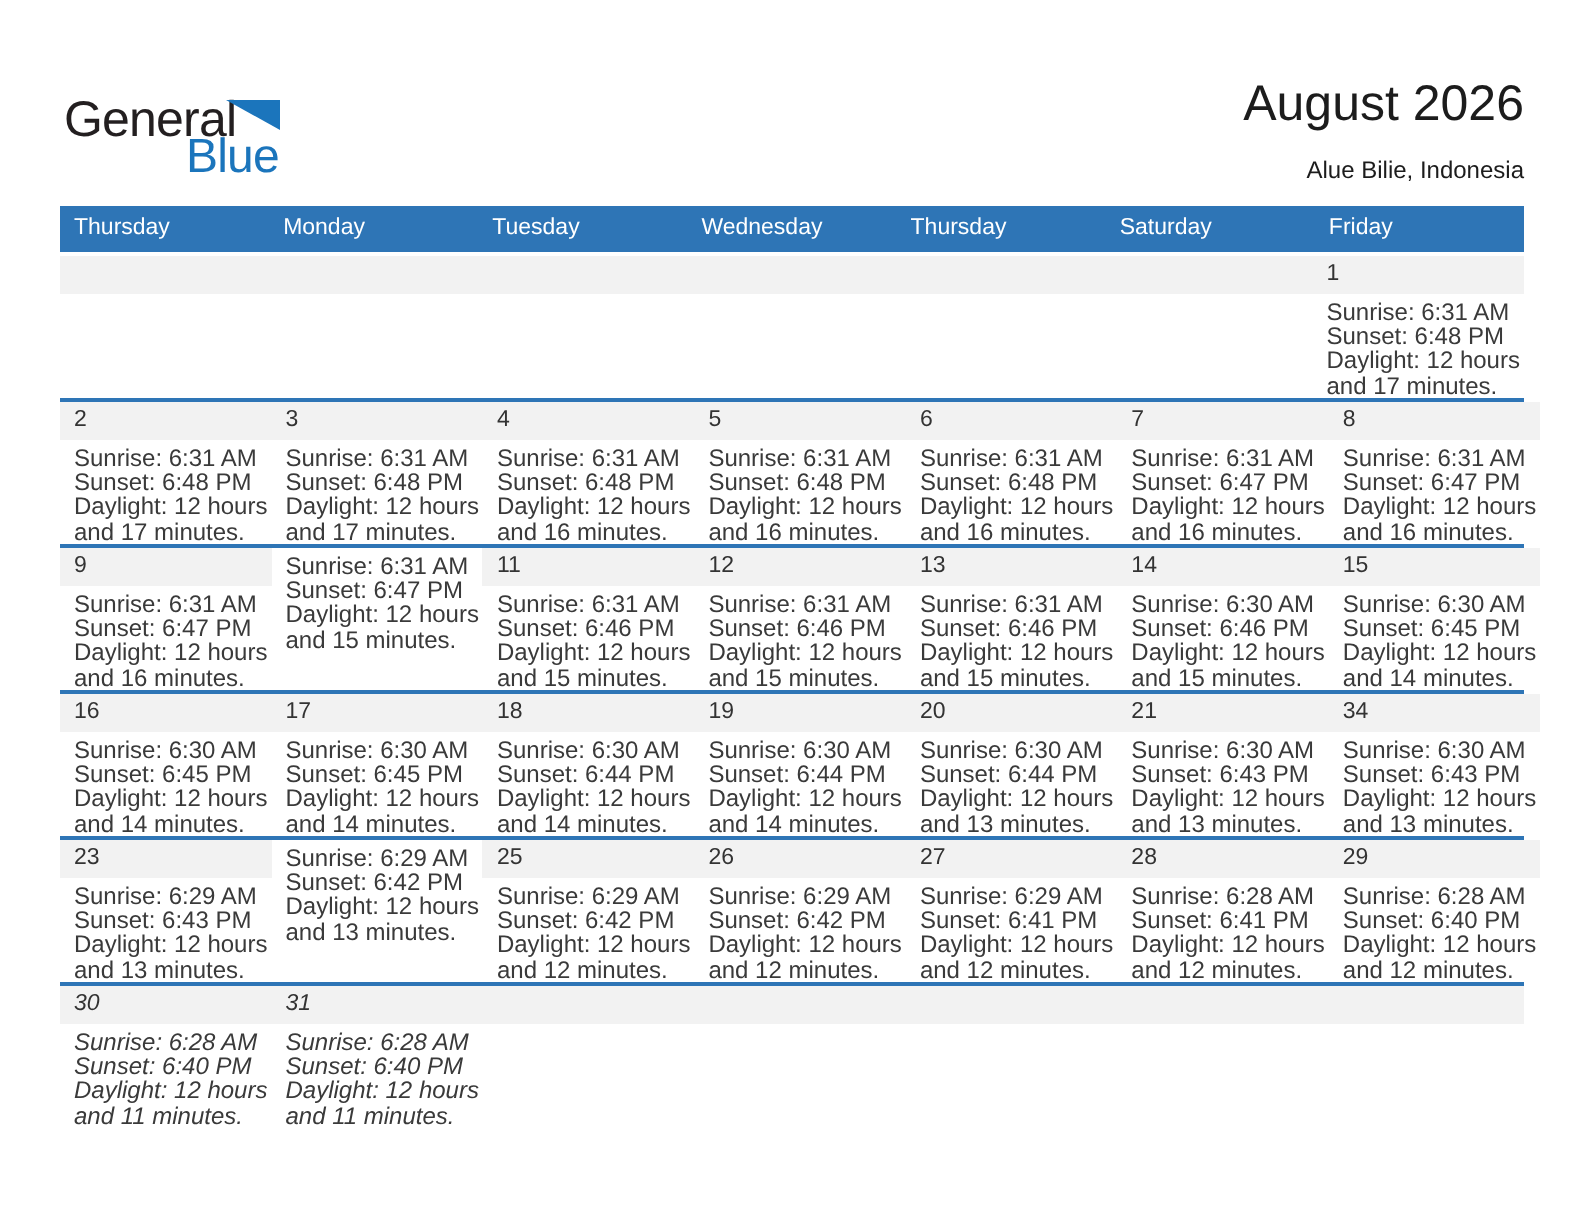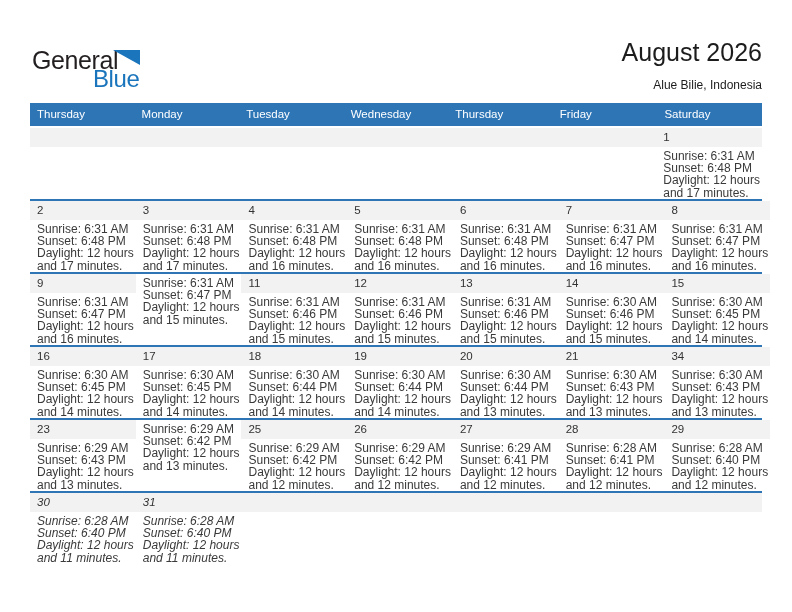--- a/index.html
+++ b/index.html
@@ -74,22 +74,22 @@
   <div class="subtitle">Alue Bilie, Indonesia</div>
 </div>
 
 <div class="calendar">
   <div class="weekday-row" id="weekday-row">
       <div class="weekday-cell">Thursday</div>
       <div class="weekday-cell">Monday</div>
       <div class="weekday-cell">Tuesday</div>
       <div class="weekday-cell">Wednesday</div>
       <div class="weekday-cell">Thursday</div>
+      <div class="weekday-cell">Saturday</div>
       <div class="weekday-cell">Friday</div>
-      <div class="weekday-cell">Saturday</div>
     </div>
   <div class="weeks" id="weeks">
       <div class="week-row">
         <div class="cell">
           <div class="day-band"></div>
         </div>
         <div class="cell">
           <div class="day-band"></div>
         </div>
         <div class="cell">

